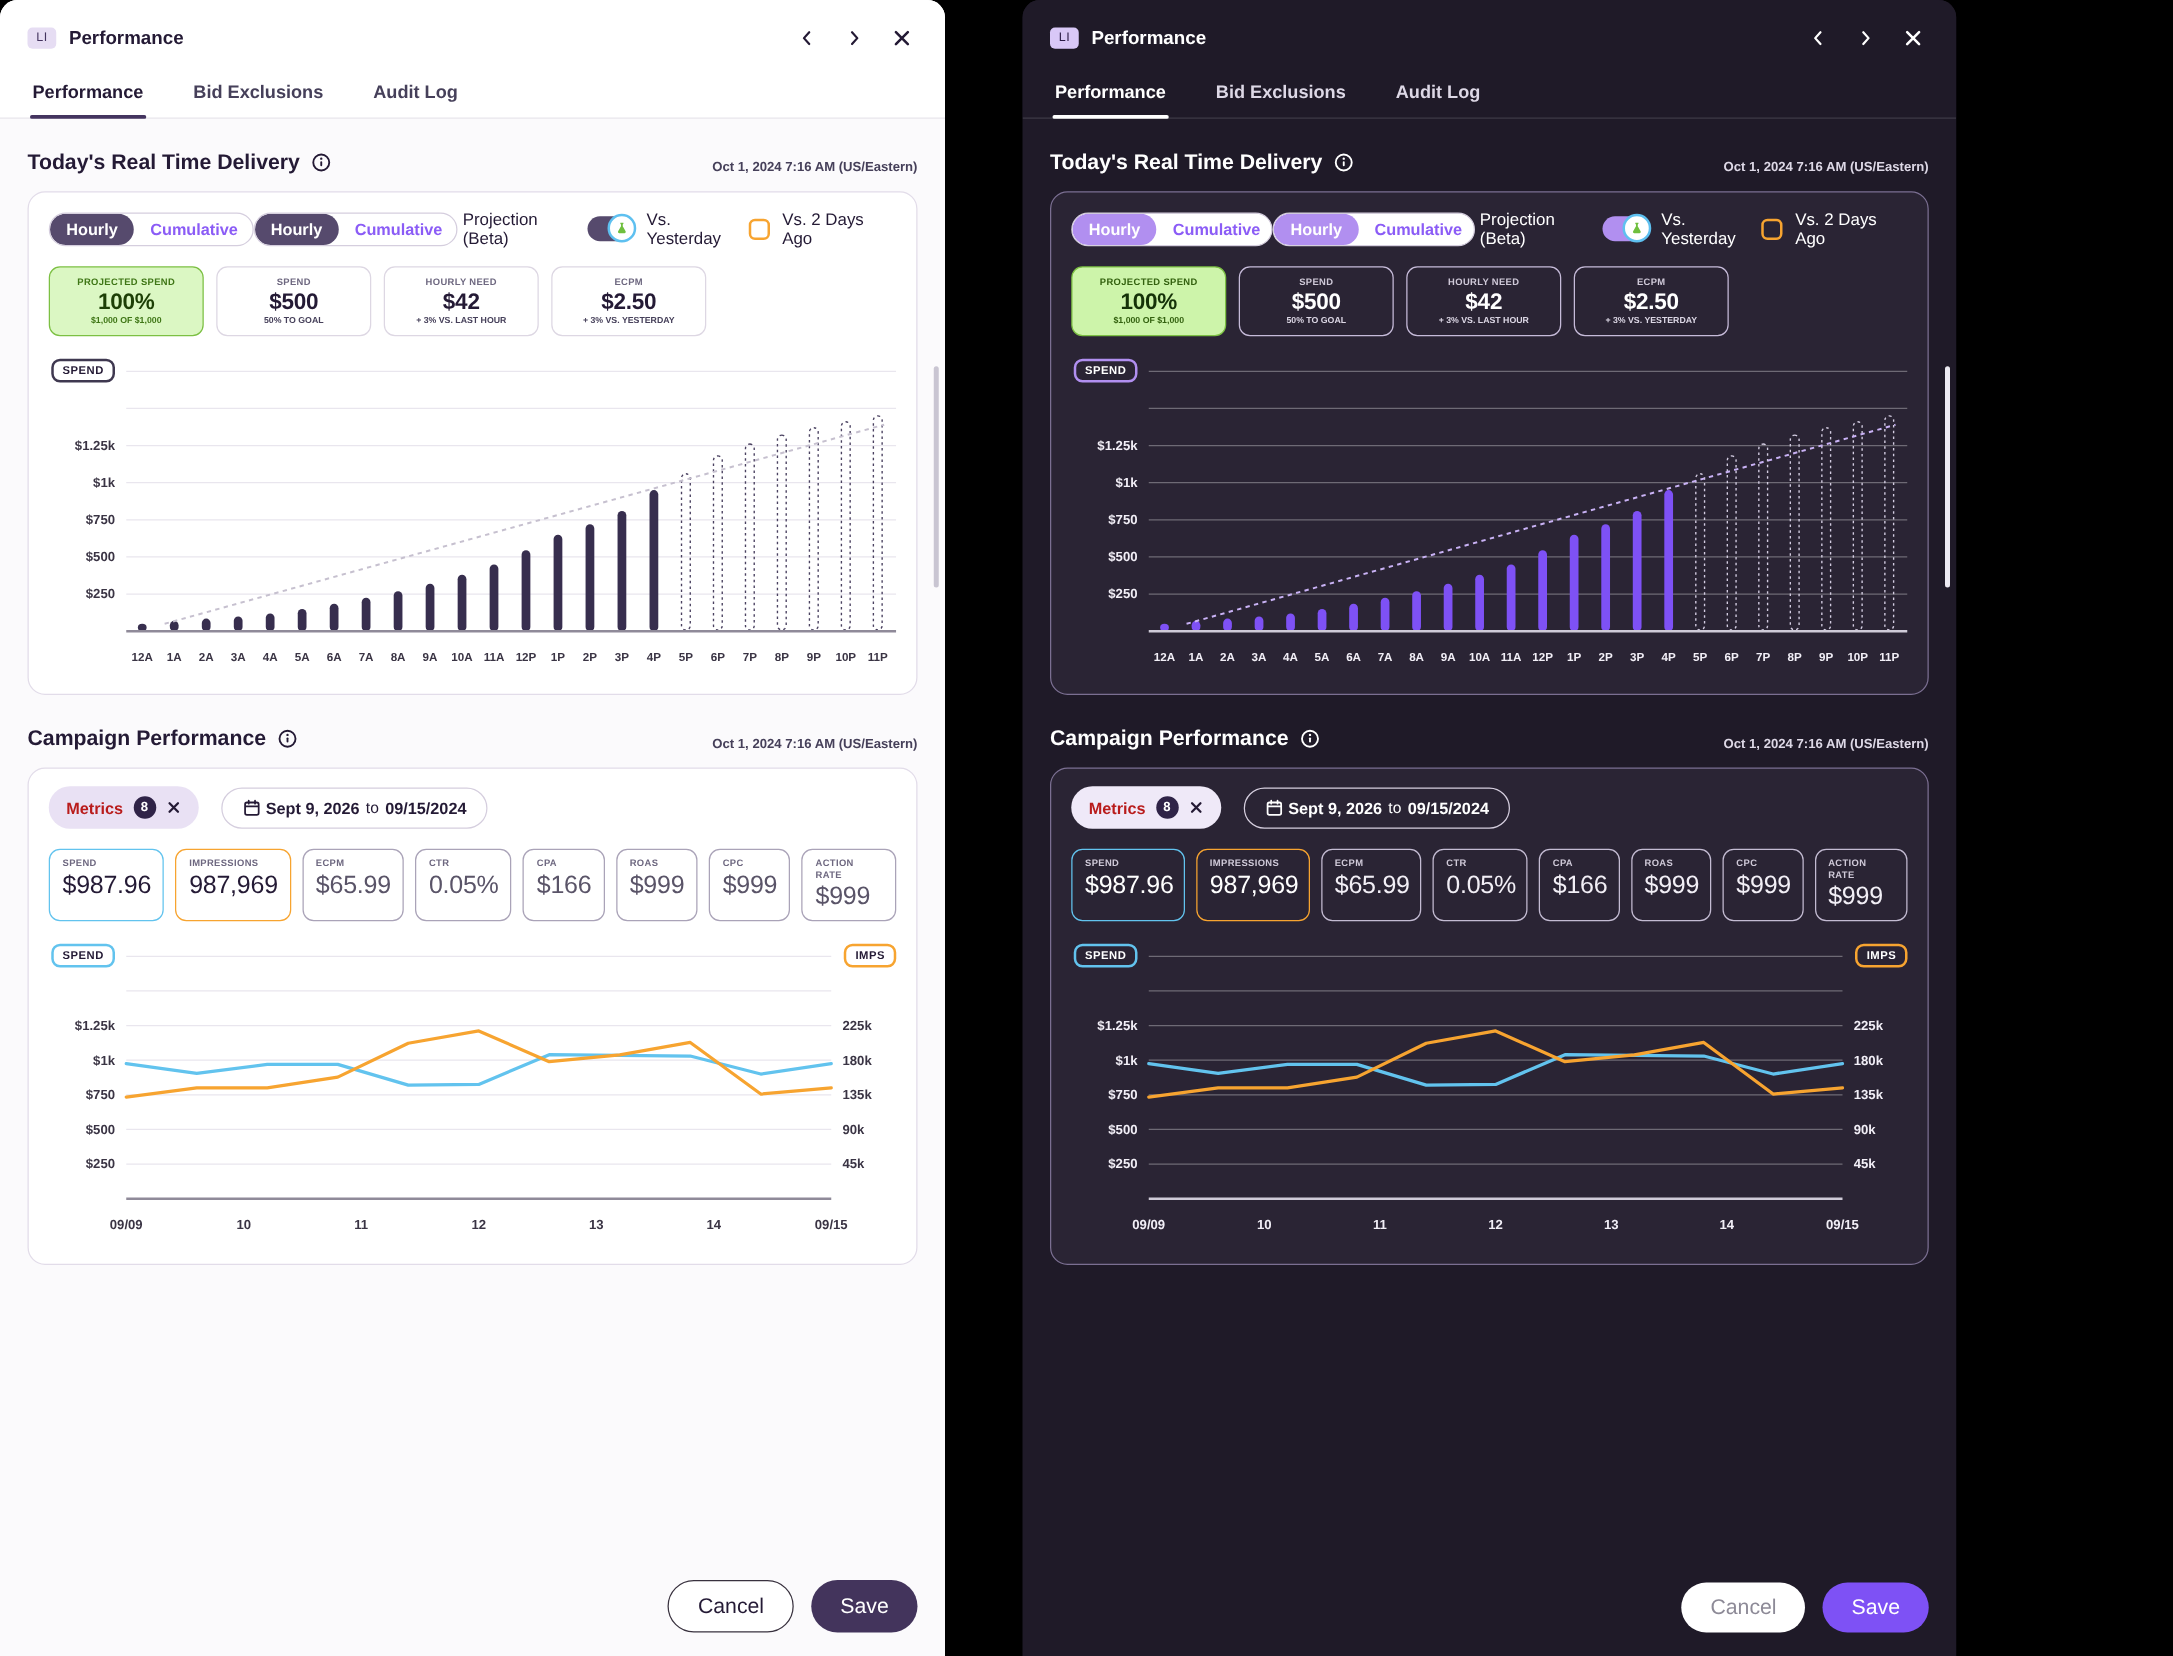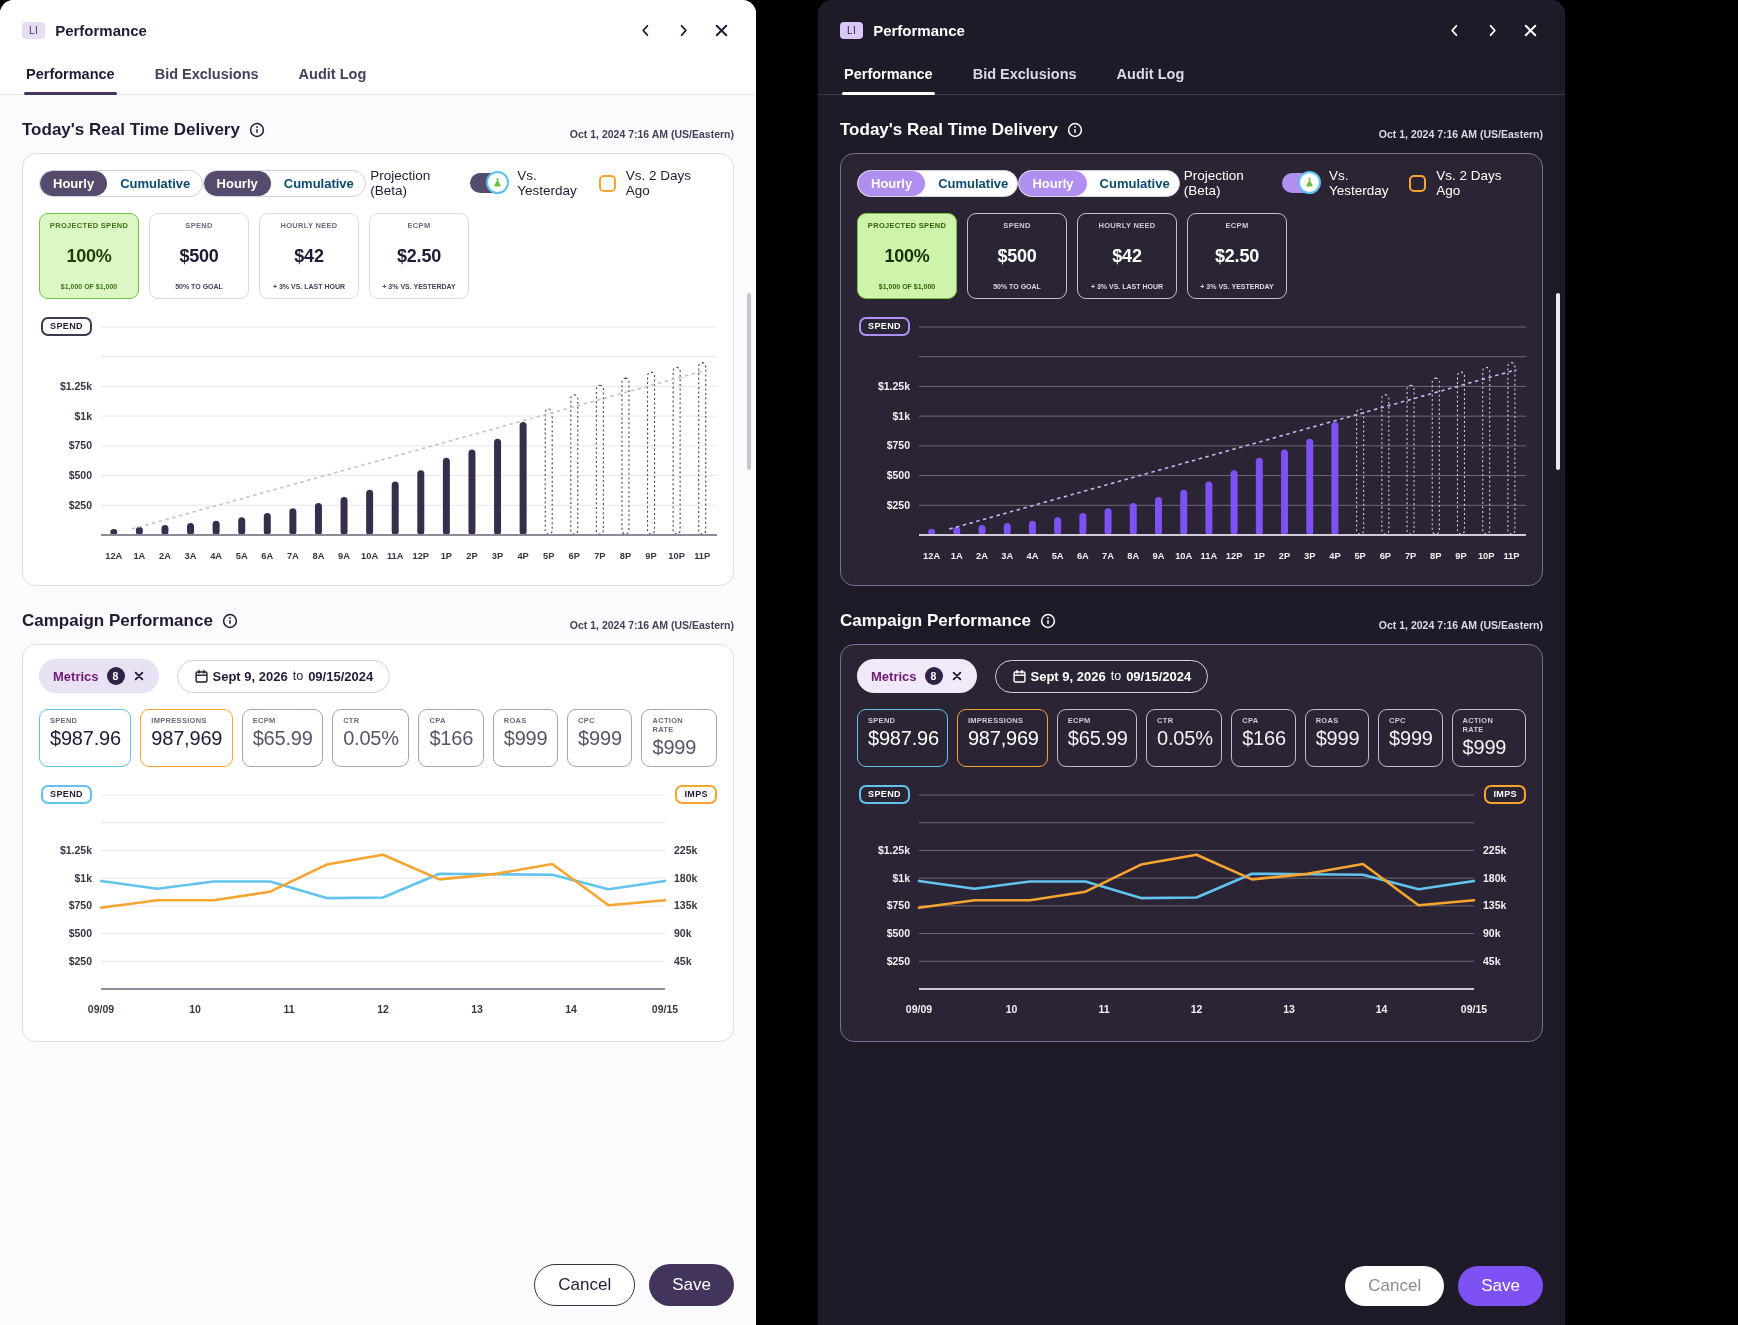--- a/index.html
+++ b/index.html
@@ -46,54 +46,54 @@
   .sec-title{font-size:17px;font-weight:800;color:var(--ink)}
   .info-ic{display:inline-flex;color:var(--ink)}
   .ts{font-size:10.5px;font-weight:600;color:var(--ink2)}
 
   .card{margin-top:13px;background:var(--cardbg);border:1px solid var(--cardborder);
         border-radius:14px;padding:14px 16px 16px;position:relative}
 
   .controls{display:flex;align-items:center;}
   .seg{display:flex;border:1.5px solid var(--segborder);border-radius:999px;background:#fff;overflow:hidden}
   .seg-opt{border:none;background:transparent;padding:6px 13px;font-size:13px;font-weight:700;
-           color:#0c4a6e;cursor:pointer;border-radius:999px;line-height:1}
+           color:#8b5cf6;cursor:pointer;border-radius:999px;line-height:1}
   .seg-opt.on{background:var(--seg-active);color:#fff}
   .proj-label{font-size:13.5px;color:var(--ink);font-weight:500;margin-left:4px}
   .switch-wrap,.check-wrap{display:flex;align-items:center;gap:10px}
   .ctl-label{font-size:13.5px;color:var(--ink);font-weight:500}
   .switch{width:38px;height:20px;border-radius:999px;background:var(--track);position:relative;cursor:pointer}
   .knob{position:absolute;right:-2px;top:-2px;width:23px;height:23px;border-radius:50%;
         background:#fff;border:2.5px solid #5ec0f0;box-sizing:border-box;
         display:flex;align-items:center;justify-content:center}
   .checkbox{width:17px;height:17px;border:2px solid #f7a430;border-radius:5px;
             background:var(--checkbg);box-sizing:border-box;cursor:pointer}
 
   .mcards{display:flex;gap:10px;margin-top:15px}
-  .mcard{width:100px;box-sizing:border-box;border:1px solid var(--mborder);background:var(--cardbg);
-         border-radius:9px;padding:7px 4px 8px;display:flex;flex-direction:column;align-items:center;gap:16px}
+  .mcard{width:124px;box-sizing:border-box;border:1px solid var(--mborder);background:var(--cardbg);
+         border-radius:9px;padding:7px 4px 8px;display:flex;flex-direction:column;align-items:center;gap:1px}
   .mlabel{font-size:7.5px;font-weight:700;letter-spacing:.3px;color:var(--muted)}
   .mvalue{font-size:18px;font-weight:800;color:var(--ink);letter-spacing:-.2px}
   .msub{font-size:7px;font-weight:700;color:var(--ink2)}
   .mcard.green{background:var(--greenbg);border-color:#7cc043}
   .mcard.green .mlabel,.mcard.green .msub{color:var(--greenlab)}
   .mcard.green .mvalue{color:var(--greenval)}
 
   .chart-wrap{margin-top:18px;position:relative}
   .chip{position:absolute;z-index:2;top:0;left:2px;font-size:9px;font-weight:700;letter-spacing:.4px;
         color:var(--ink);border:2px solid var(--chipborder);border-radius:7px;padding:3px 7px;
         background:var(--cardbg);line-height:1}
   .chip.blue{border-color:#62c3ee}
   .chip.orange{border-color:#f7a430;left:auto;right:0}
   .chart-bar svg,.chart-line svg{display:block}
 
   .filters{display:flex;align-items:center;gap:18px}
   .metrics-pill{display:flex;align-items:center;gap:8px;background:var(--pillbg);
                 border-radius:999px;padding:8px 14px;cursor:pointer;border:none}
-  .mp-label{font-size:13px;font-weight:800;color:#701a75}
+  .mp-label{font-size:13px;font-weight:800;color:#b91c1c}
   .count-badge{width:18px;height:18px;border-radius:50%;background:#2f2347;color:#fff;
                font-size:10.5px;font-weight:700;display:flex;align-items:center;justify-content:center}
   .pill-x{display:flex;color:#241a35;cursor:pointer}
   .date-pill{display:flex;align-items:center;gap:4px;border:1.5px solid var(--segborder);
              border-radius:999px;padding:8px 16px;color:var(--ink);cursor:pointer;background:transparent}
   .cal-ic{display:flex;color:var(--ink)}
   .d-start{font-size:13px;font-weight:700;color:var(--ink)}
   .d-to{font-size:12.5px;font-weight:400;color:var(--ink);margin:0 1px}
   .d-end{font-size:13px;font-weight:800;color:var(--ink)}
 

